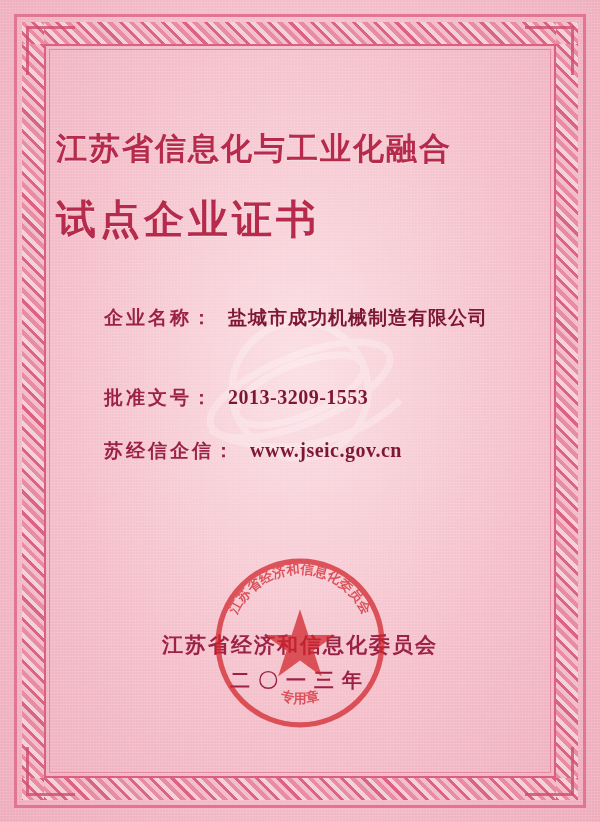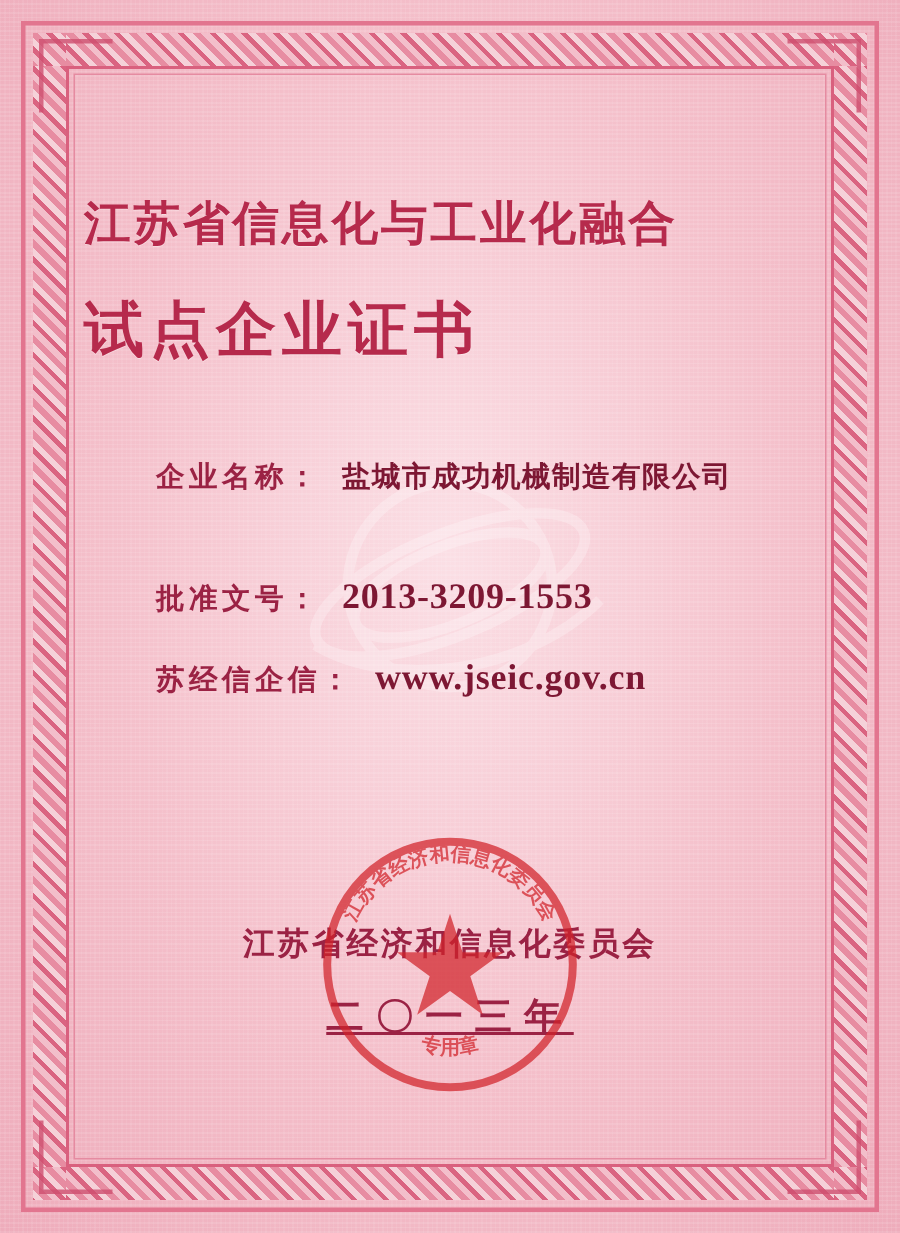--- a/index.html
+++ b/index.html
@@ -160,46 +160,45 @@
     margin-left: 14px;
     font-family: Liberation Sans, sans-serif;
     font-weight: bold;
     color: #7d1733;
     letter-spacing: 1px;
     white-space: nowrap;
   }
   .field-value.latin {
     font-family: "Liberation Serif", serif;
     font-weight: bold;
-    font-size: 24px;
+    font-size: 20px;
     letter-spacing: 0.5px;
   }
 
   .footer {
     position: absolute;
     left: 0;
     right: 0;
     bottom: 72px;
     text-align: center;
   }
   .issuer {
     font-family: "DejaVu Sans", sans-serif;
     font-size: 21px;
     font-weight: bold;
     letter-spacing: 2px;
     color: #9b2244;
   }
   .issue-date {
-    margin-top: 18px;
-    font-family: "DejaVu Sans", sans-serif;
-    font-size: 25px;
+    margin-top: 8px;
+    font-family: "DejaVu Sans", sans-serif;
+    font-size: 20px;
     font-weight: bold;
     letter-spacing: 8px;
     color: #9b2244;
-    text-decoration: underline;
   }
 
   
   .seal {
     position: absolute;
     left: 50%;
     bottom: 90px;
     transform: translateX(-50%);
     width: 178px;
     height: 178px;

